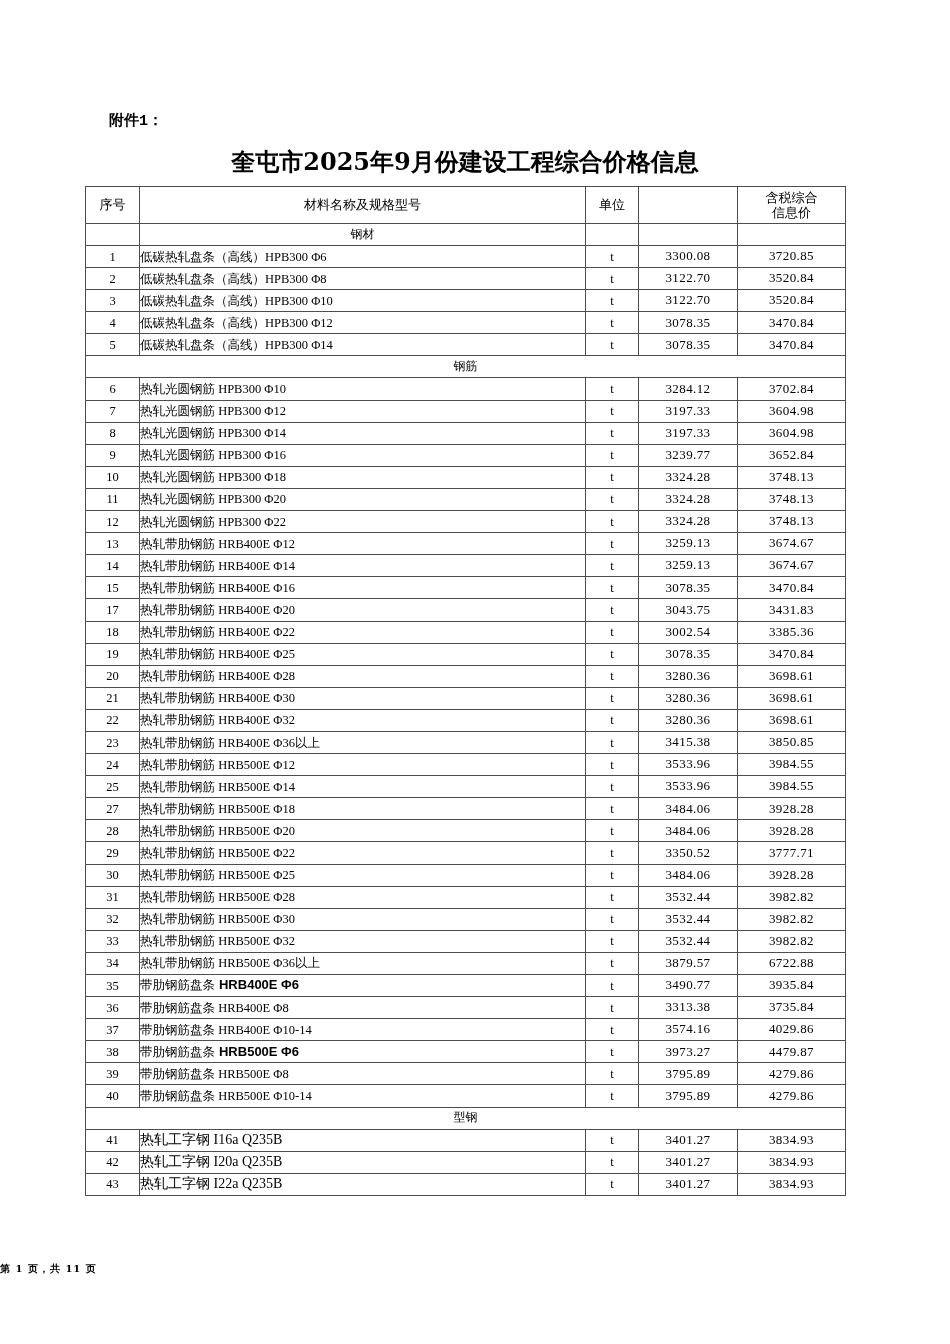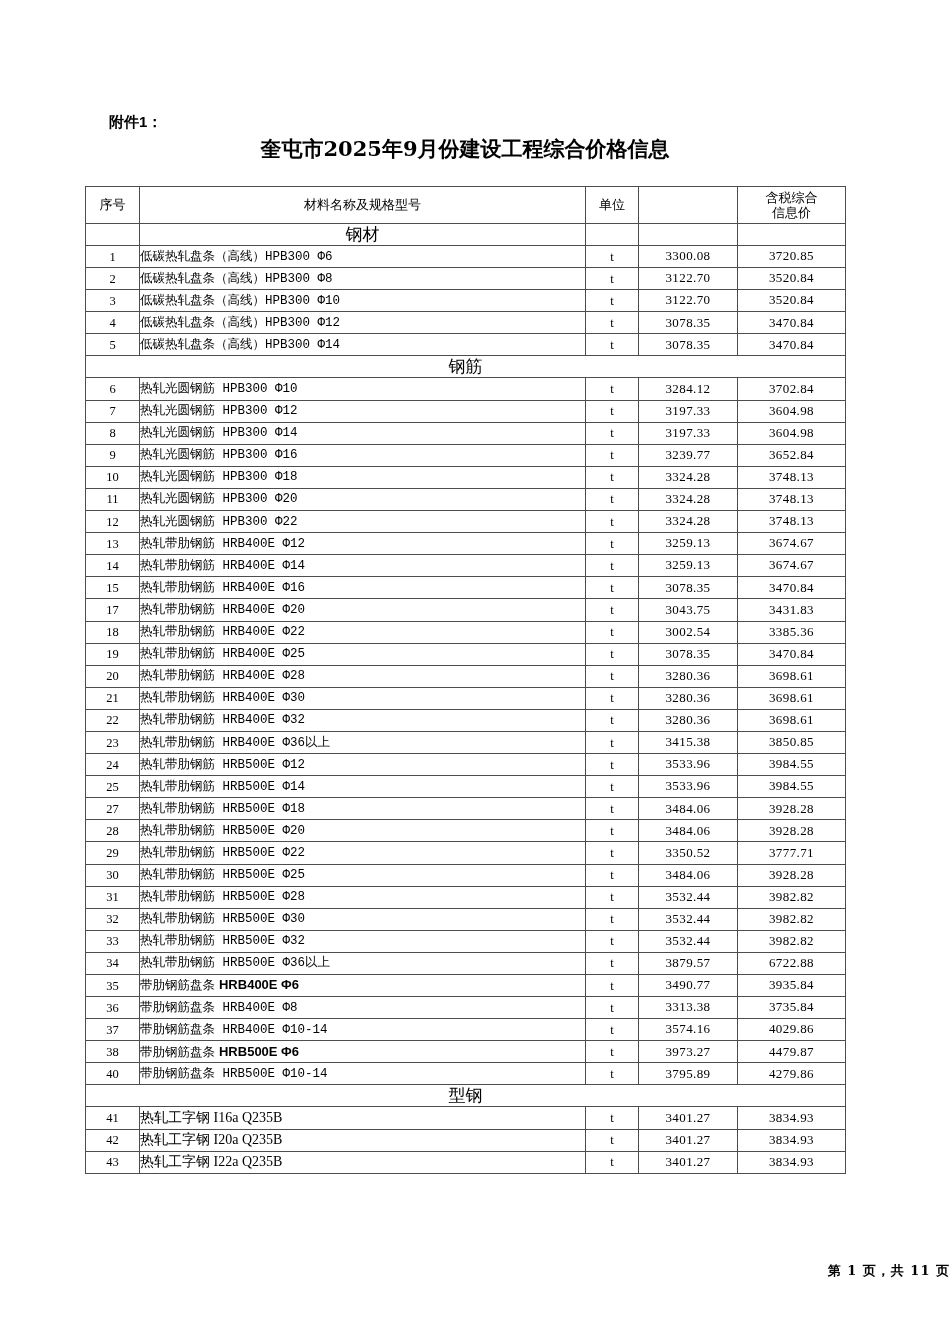--- a/index.html
+++ b/index.html
@@ -19,36 +19,36 @@
     position: absolute;
     left: 0;
     top: 0;
     width: 950px;
     height: 1344px;
   }
   .attach-label {
     position: absolute;
     left: 85px;
     top: 114px;
-    font-family: Liberation Sans, sans-serif;
+    font-family: Liberation Mono, monospace;
     font-size: 15px;
     font-weight: 700;
     letter-spacing: 0px;
     line-height: 1;
     white-space: nowrap;
     padding-left: 24px;
   }
   .doc-title {
     position: absolute;
     left: 85px;
-    top: 136px;
+    top: 147px;
     width: 760px;
     text-align: center;
     font-family: "DejaVu Serif", "Liberation Serif", serif;
-    font-size: 21px;
+    font-size: 24px;
     font-weight: 700;
     line-height: 1.25;
     white-space: nowrap;
   }
   table.price-table {
     position: absolute;
     left: 85px;
     top: 186px;
     width: 760px;
     border-collapse: collapse;
@@ -80,35 +80,35 @@
   }
   .hdr-two-line {
     line-height: 1.18;
     display: block;
   }
   
   tr.section-row td {
     height: 21px;
     text-align: center;
     font-family: Liberation Sans, sans-serif;
-    font-size: 17px;
+    font-size: 12px;
   }
   
   tr.data-row td {
     height: 21.1px;
   }
   td.cell-idx {
     text-align: center;
     font-family: "Liberation Serif", "DejaVu Serif", serif;
     font-size: 12.5px;
   }
   td.cell-name {
     text-align: left;
     padding-left: 4px;
-    font-family: Liberation Mono, monospace;
+    font-family: Liberation Serif, serif;
     font-size: 12.5px;
     white-space: nowrap;
     overflow: hidden;
   }
   td.cell-name.serif-alt {
     font-family: "Liberation Serif", "DejaVu Serif", serif;
     font-size: 14px;
   }
   td.cell-name.bold-alt {
     font-family: "DejaVu Serif", "Liberation Serif", serif;
@@ -127,23 +127,23 @@
     text-align: center;
     font-family: "Liberation Serif", "DejaVu Serif", serif;
     font-size: 13px;
     letter-spacing: 0.4px;
   }
   .footer-note {
     position: absolute;
     left: 0;
     top: 1262px;
     width: 950px;
-    text-align: right;
+    text-align: left;
     font-family: "DejaVu Serif", "Liberation Serif", serif;
-    font-size: 13px;
+    font-size: 10px;
     font-weight: 700;
     letter-spacing: 1px;
   }
 </style>
 </head>
 <body>
 
 <div class="page">
 
   <div class="attach-label">附件1：</div>
@@ -425,20 +425,27 @@
           <td class="cell-price">4029.86</td>
         </tr>
         <tr class="data-row">
           <td class="cell-idx">38</td>
           <td class="cell-name bold-alt"><span>带肋钢筋盘条 </span><span class="spec-strong">HRB500E Φ6</span></td>
           <td class="cell-unit">t</td>
           <td class="cell-price">3973.27</td>
           <td class="cell-price">4479.87</td>
         </tr>
         <tr class="data-row">
+          <td class="cell-idx">39</td>
+          <td class="cell-name">带肋钢筋盘条 HRB500E Φ8</td>
+          <td class="cell-unit">t</td>
+          <td class="cell-price">3795.89</td>
+          <td class="cell-price">4279.86</td>
+        </tr>
+        <tr class="data-row">
           <td class="cell-idx">40</td>
           <td class="cell-name">带肋钢筋盘条 HRB500E Φ10-14</td>
           <td class="cell-unit">t</td>
           <td class="cell-price">3795.89</td>
           <td class="cell-price">4279.86</td>
         </tr>
         <tr class="section-row">
           <td colspan="5">型钢</td>
         </tr>
         <tr class="data-row">

